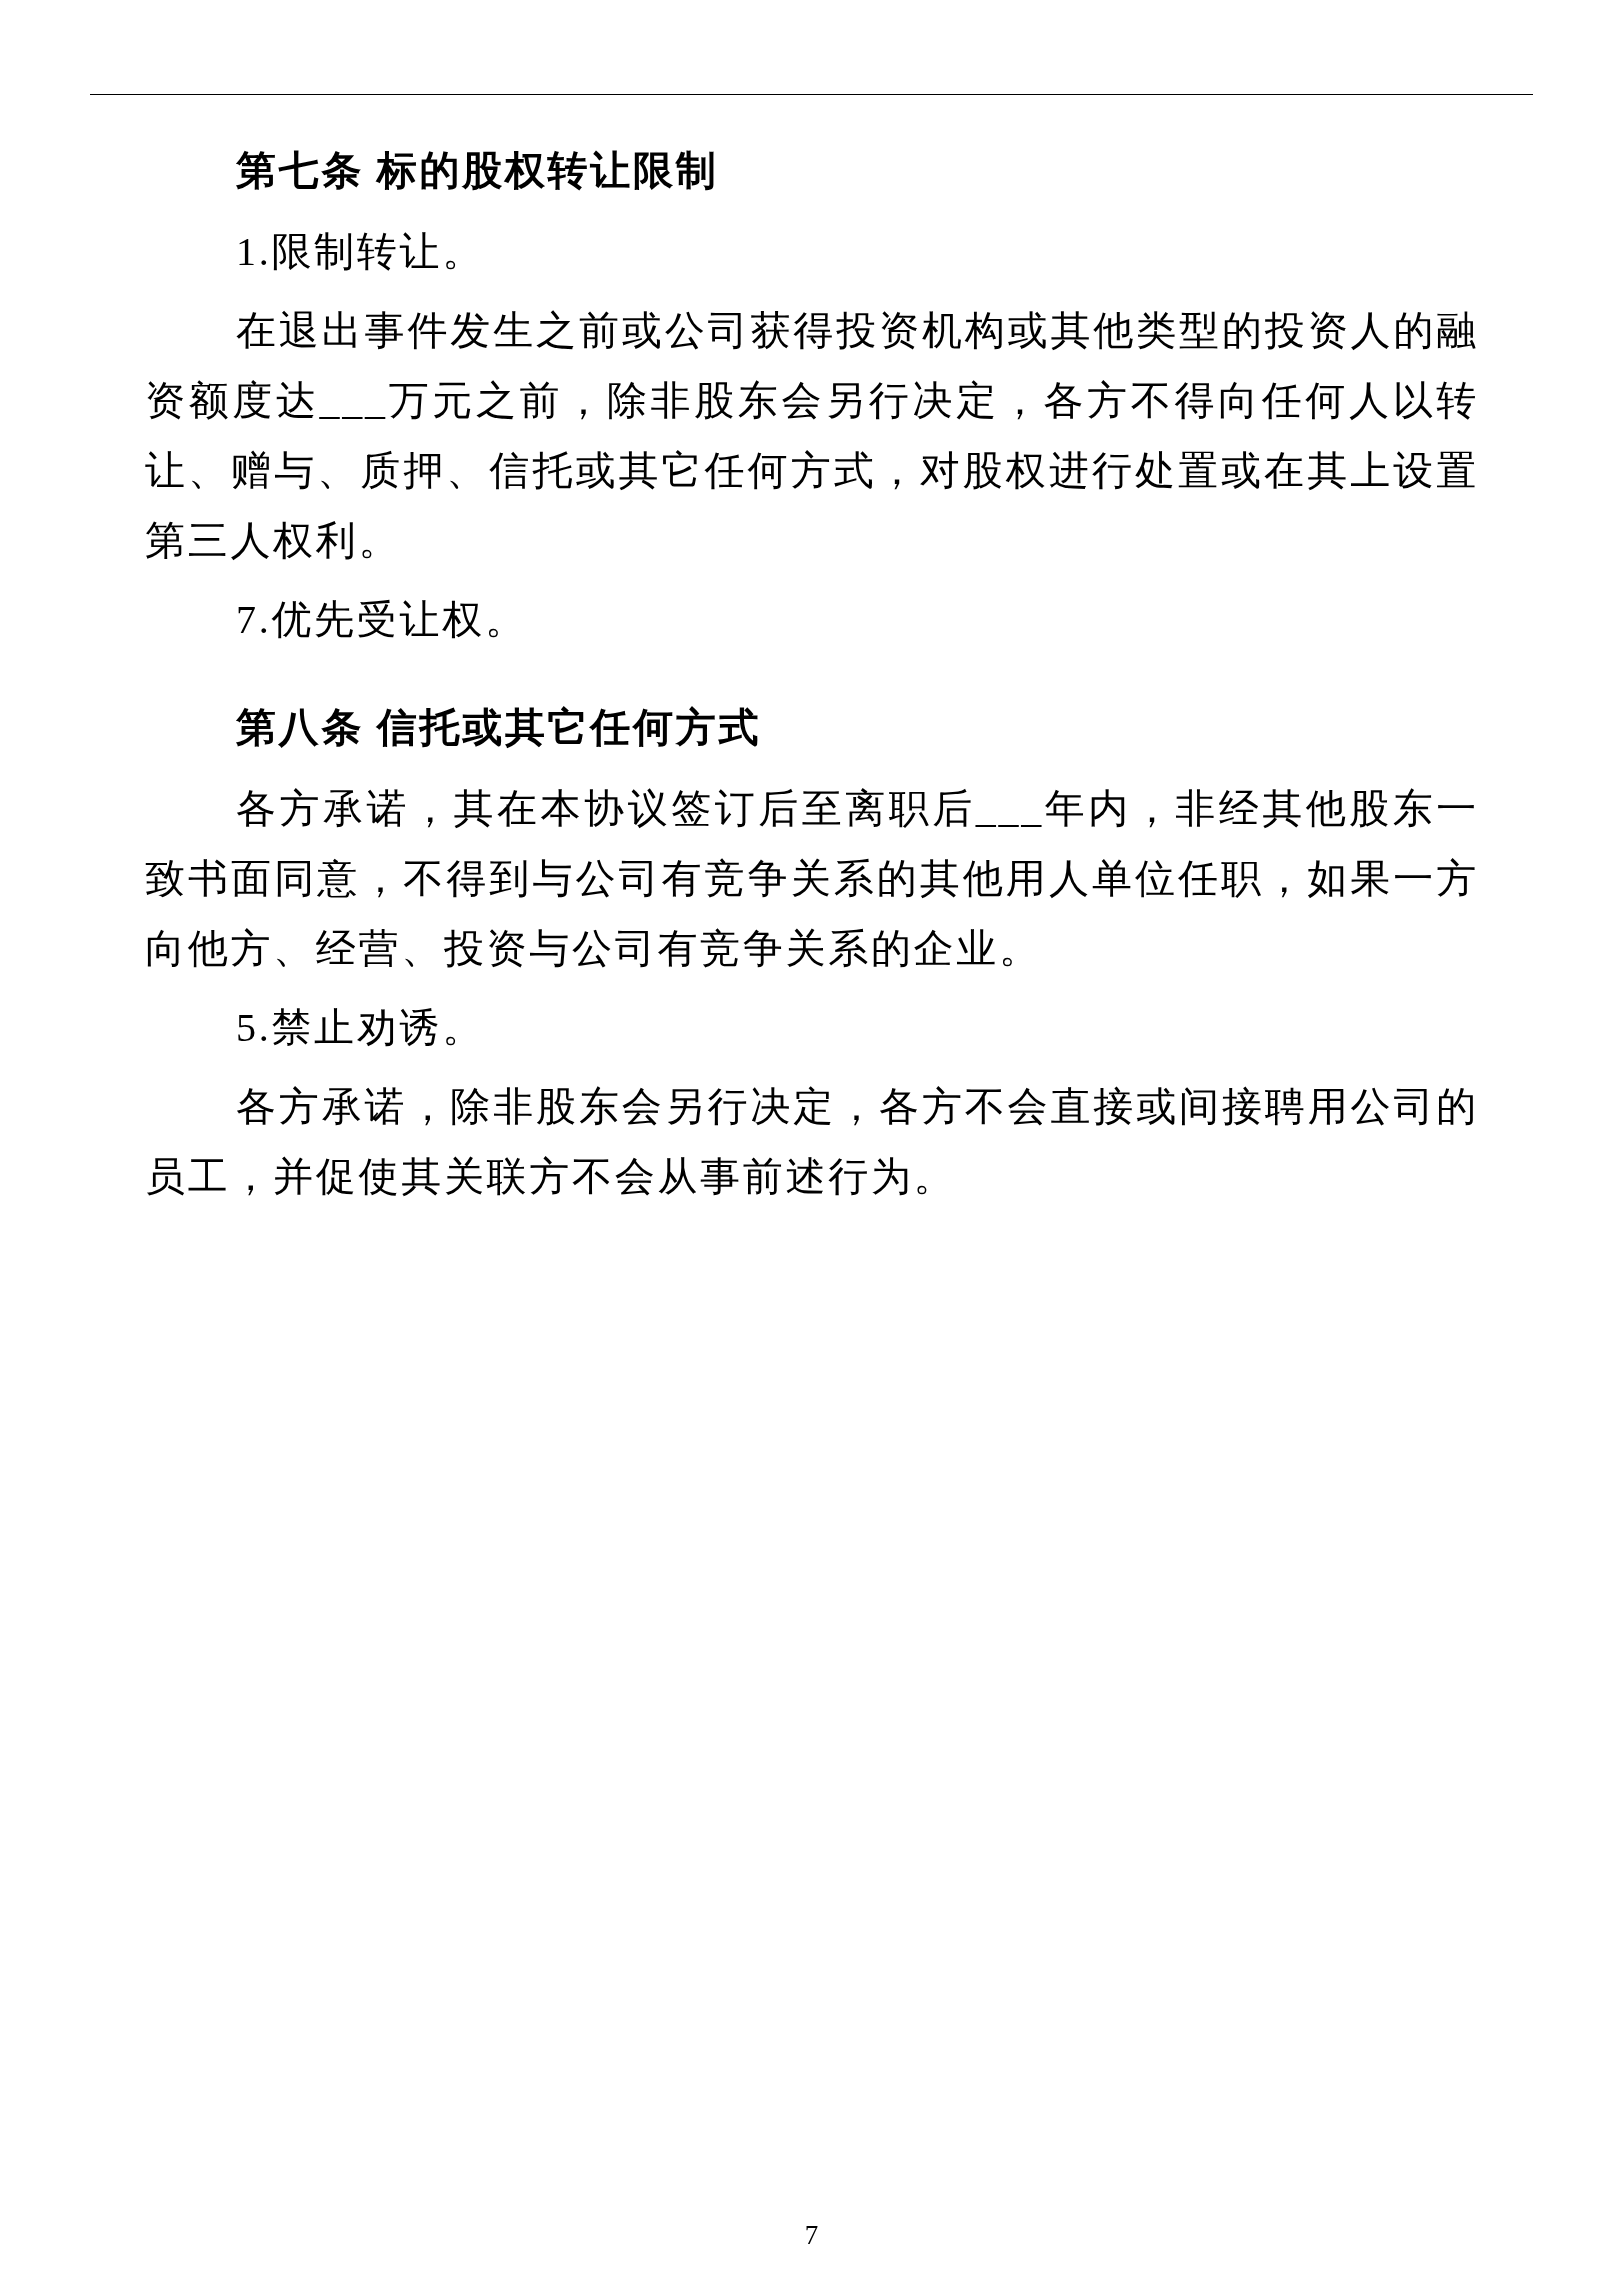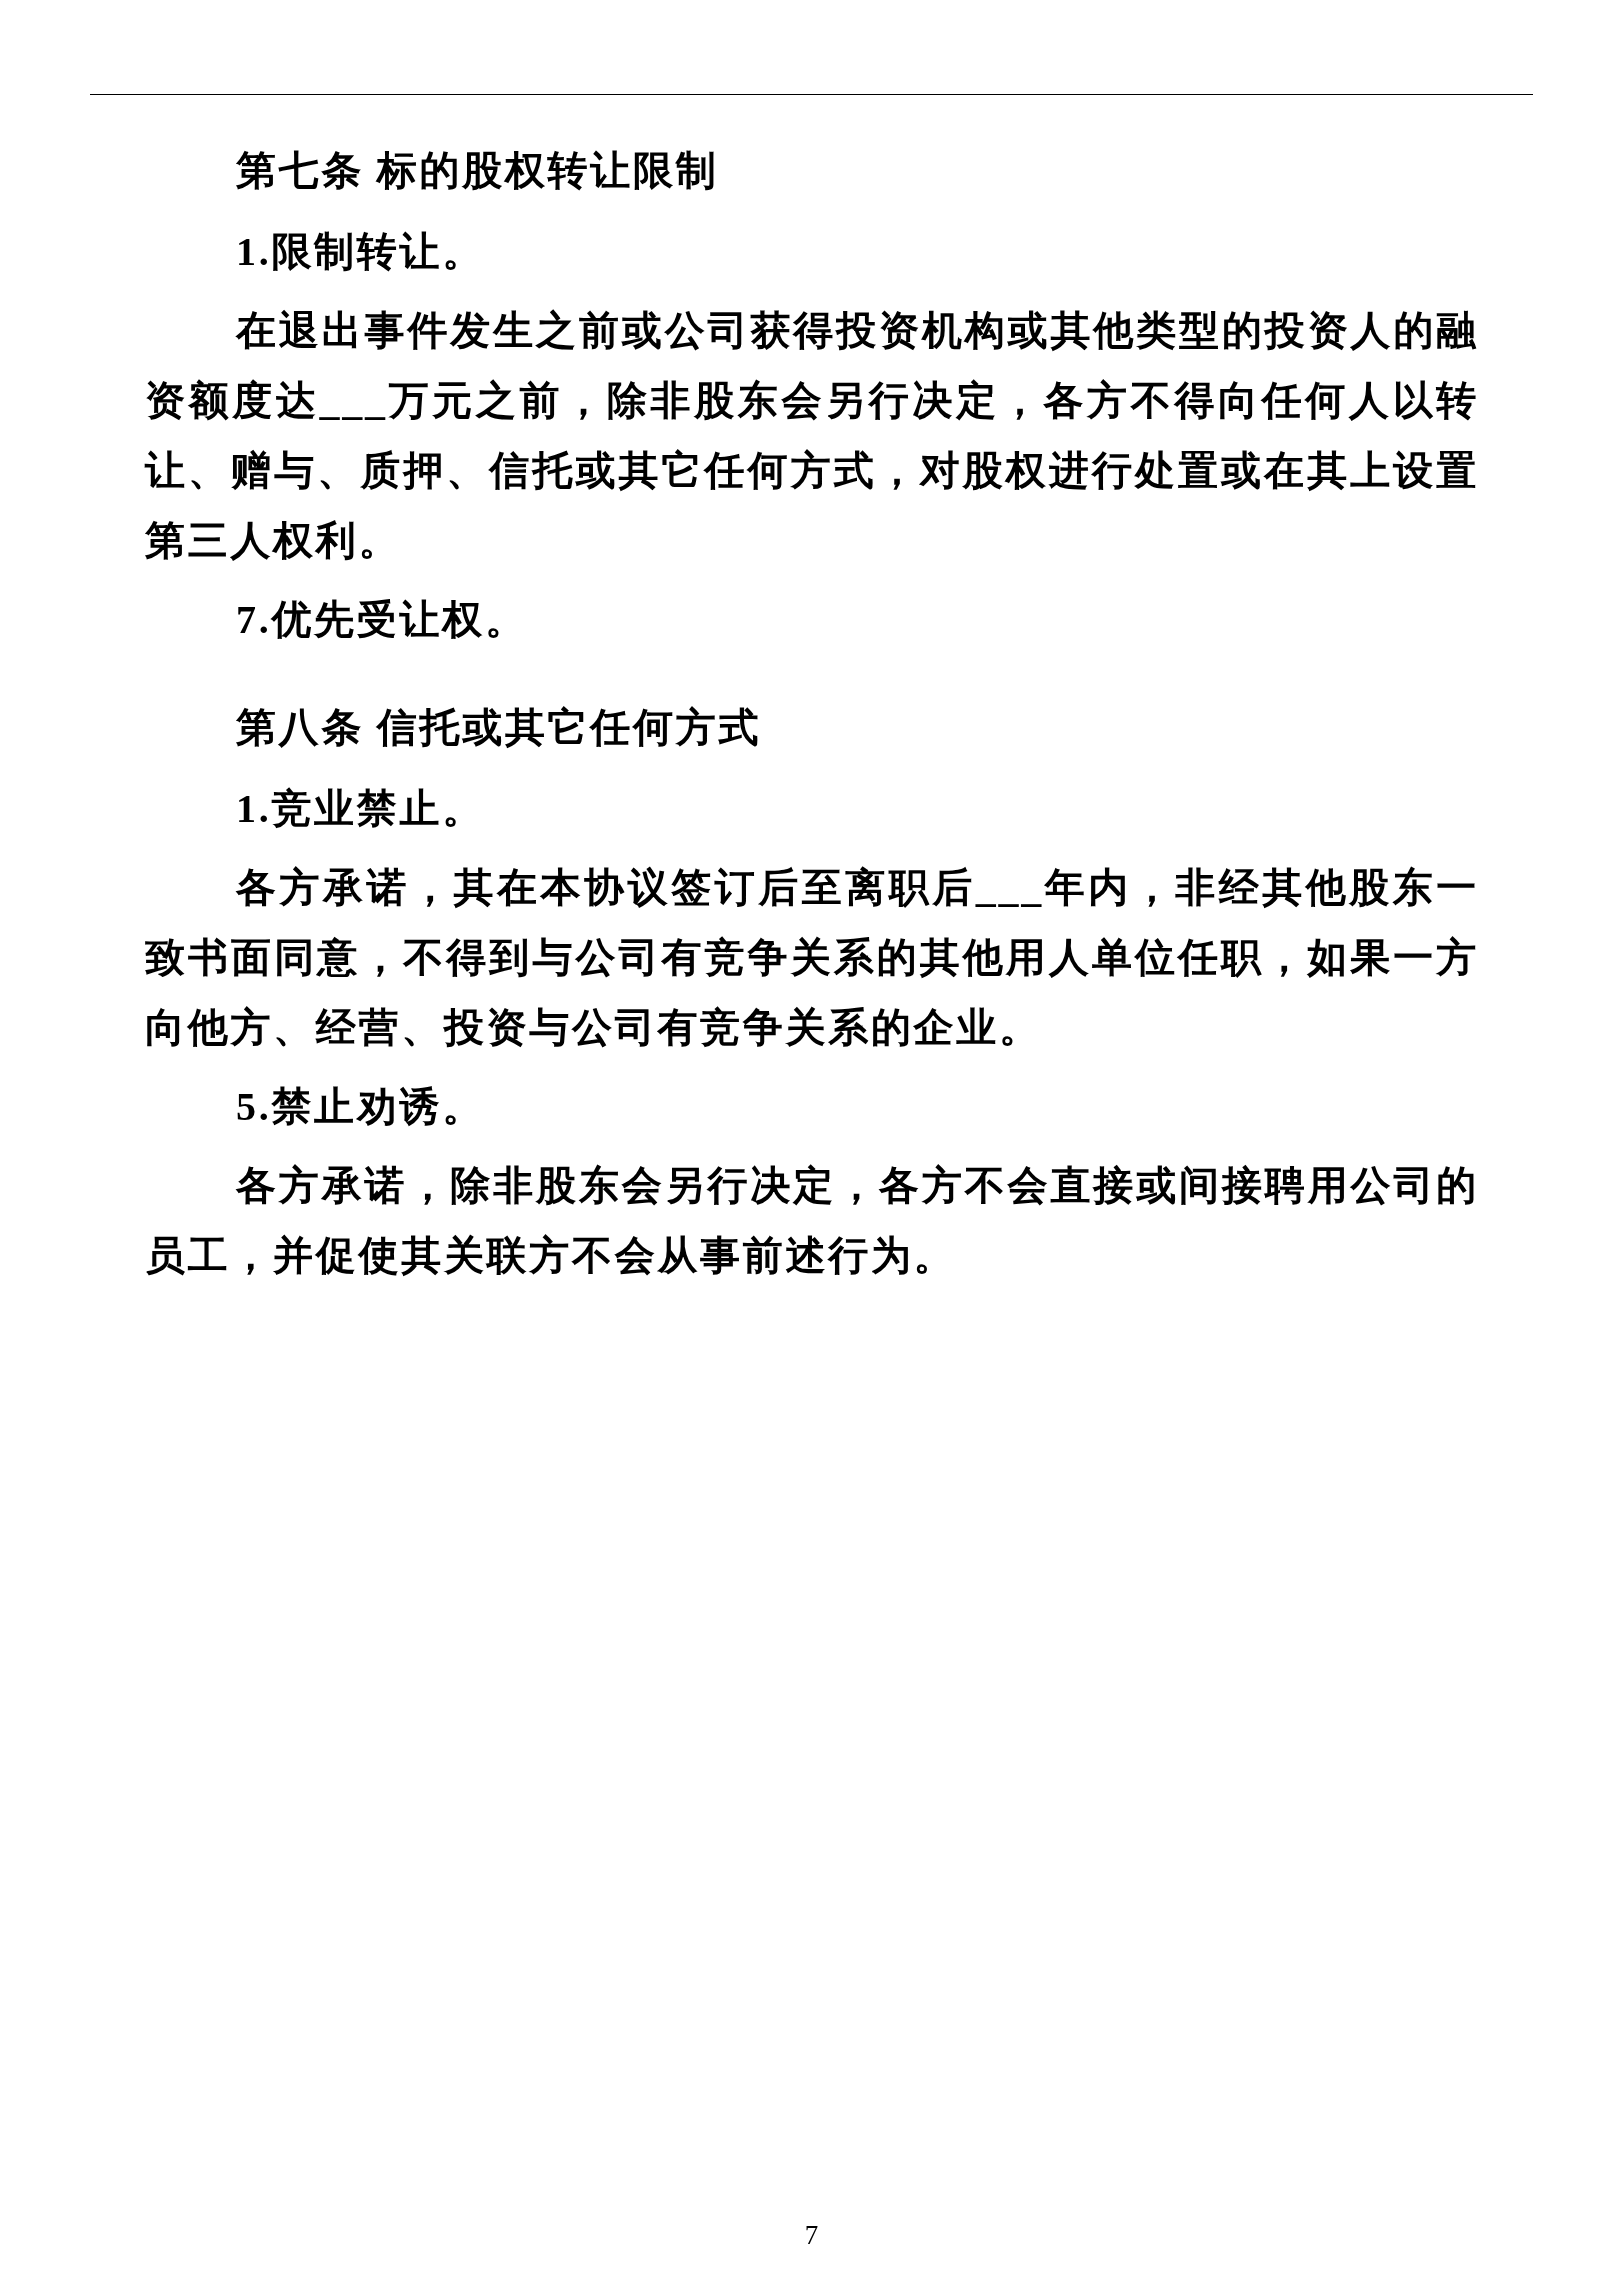--- a/index.html
+++ b/index.html
@@ -36,21 +36,20 @@
   }
   .block {
     font-size: 40px;
     line-height: 70px;
     letter-spacing: 2.7px;
     text-align: justify;
     text-justify: inter-character;
     text-align-last: left;
     text-indent: 91px;
     margin: 0;
-    font-weight: bold;
   }
   .heading {
     font-weight: bold;
     margin-top: 38px;
     margin-bottom: 11px;
   }
   .numbered {
     margin-top: 9px;
     margin-bottom: 9px;
   }
@@ -74,21 +73,20 @@
 <div class="page">
 
   <div class="header-rule"></div>
 
   <div class="content">
     <div class="block heading">第七条 标的股权转让限制</div>
     <div class="block numbered">1.限制转让。</div>
     <div class="block para">在退出事件发生之前或公司获得投资机构或其他类型的投资人的融资额度达___万元之前，除非股东会另行决定，各方不得向任何人以转让、赠与、质押、信托或其它任何方式，对股权进行处置或在其上设置第三人权利。</div>
     <div class="block numbered">7.优先受让权。</div>
     <div class="block heading">第八条 信托或其它任何方式</div>
-    <div class="block numbered">1.竞业禁止。</div>
     <div class="block para">各方承诺，其在本协议签订后至离职后___年内，非经其他股东一致书面同意，不得到与公司有竞争关系的其他用人单位任职，如果一方向他方、经营、投资与公司有竞争关系的企业。</div>
     <div class="block numbered">5.禁止劝诱。</div>
     <div class="block para">各方承诺，除非股东会另行决定，各方不会直接或间接聘用公司的员工，并促使其关联方不会从事前述行为。</div>
   </div>
 
   <div class="page-number">7</div>
 
 </div>
 
 

